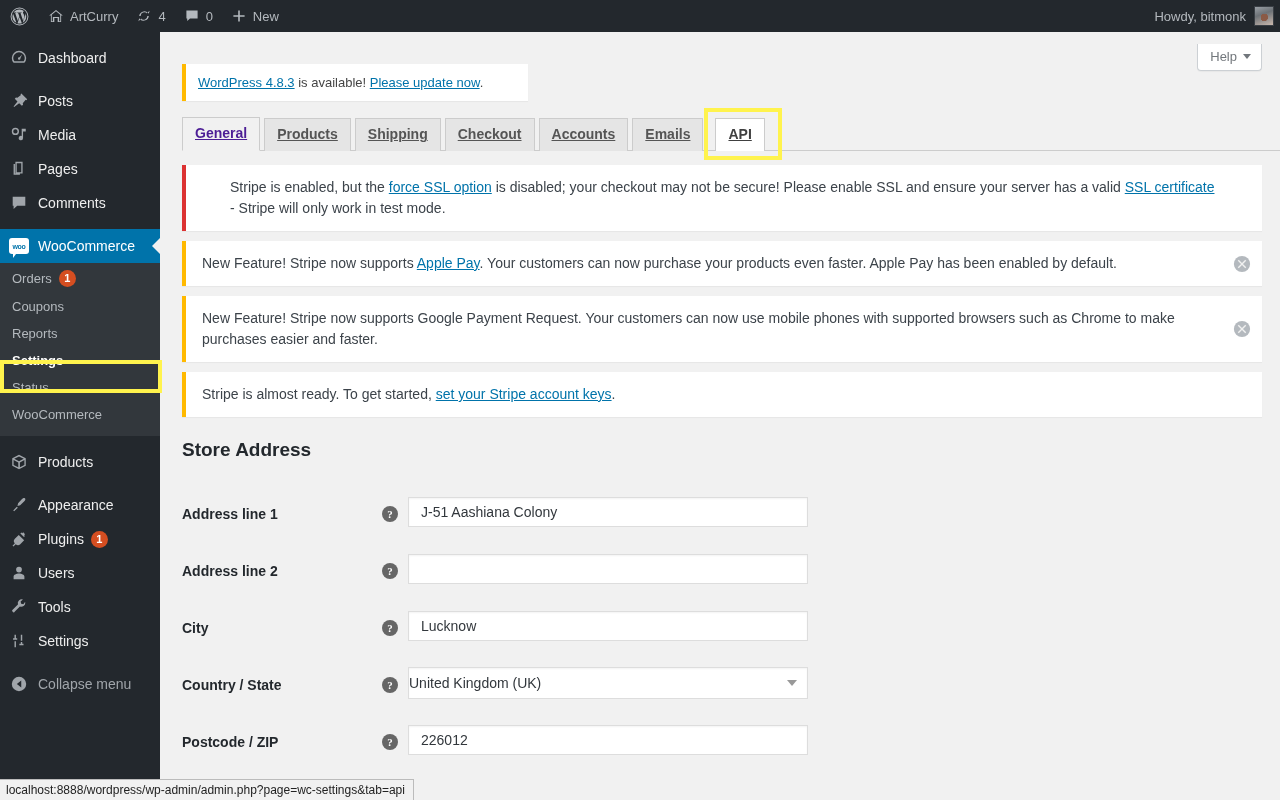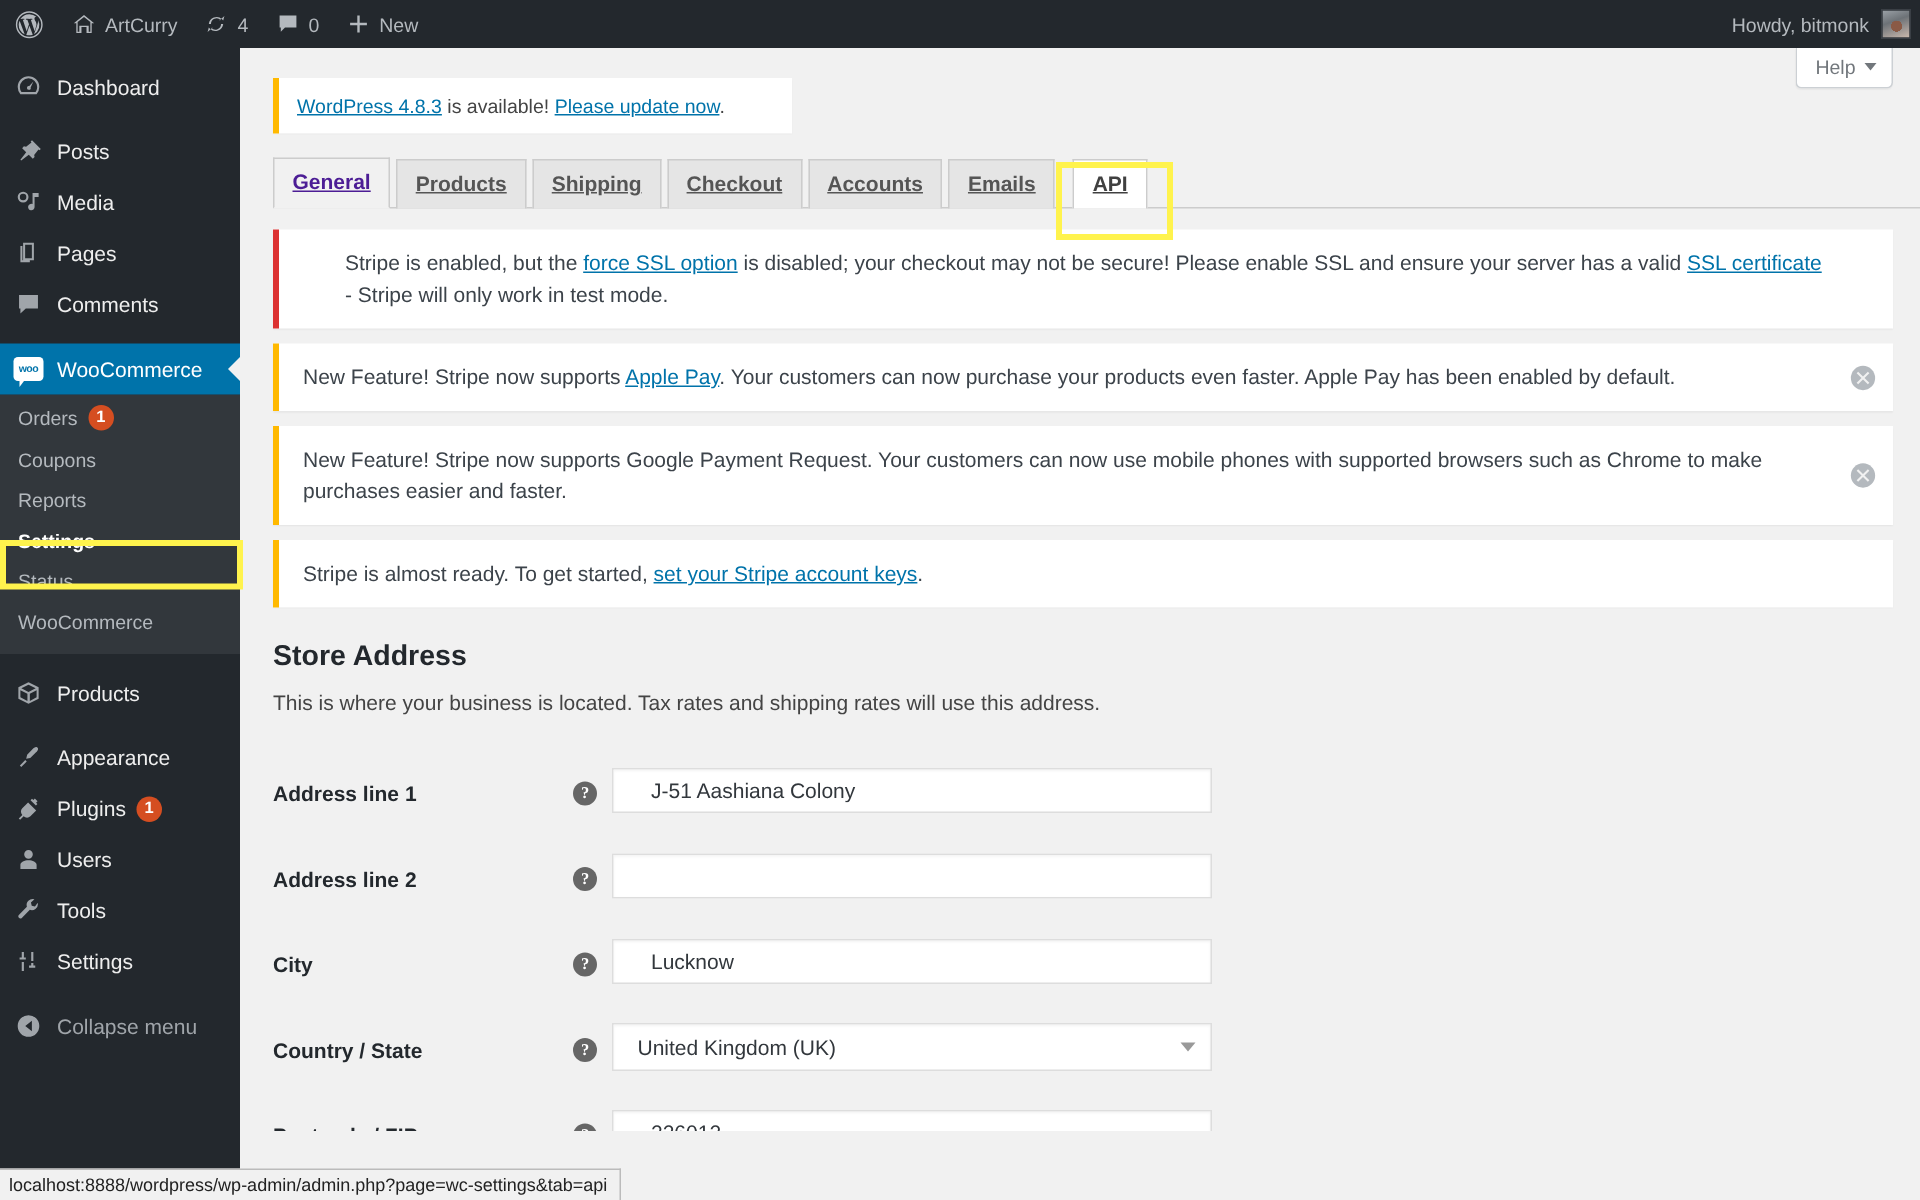--- a/index.html
+++ b/index.html
@@ -106,21 +106,21 @@
   
   .hl-box {
     position: absolute;
     border: 4px solid #fff34d;
     pointer-events: none;
     z-index: 60;
   }
 
   
   #content {
-    position: absolute; top: 32px; left: 160px;
+    position: absolute; top: 44px; left: 160px;
     width: 1120px; height: 722px;
     background: #f1f1f1;
     overflow: hidden;
   }
   .helpbtn {
     position: absolute; top: 0px; right: 18px;
     background: #fff; border: 1px solid #ccd0d4; border-top: none;
     border-radius: 0 0 4px 4px;
     padding: 5px 10px 6px 12px;
     font-size: 13px; color: #72777c; cursor: pointer;
@@ -205,29 +205,29 @@
   .help-tip {
     width: 16px; height: 16px; border-radius: 50%;
     background: #666; color: #fff; font-size: 11px; font-weight: bold;
     display: flex; align-items: center; justify-content: center;
     cursor: help; flex: 0 0 16px;
     font-family: "Liberation Serif", serif;
   }
   input.txt {
     width: 400px; height: 30px;
     border: 1px solid #ddd; background: #fff;
-    padding: 4px 25px; font-size: 14px; color: #32373c;
+    padding: 4px 12px; font-size: 14px; color: #32373c;
     font-family: "Liberation Sans", sans-serif;
     box-shadow: inset 0 1px 2px rgba(0,0,0,.05);
   }
   .select-box {
     width: 400px; height: 32px;
     border: 1px solid #ddd; background: #fff;
     display: flex; align-items: center; justify-content: space-between;
-    padding: 0 10px 0 16px; font-size: 14px; color: #32373c;
+    padding: 0 10px 0 0; font-size: 14px; color: #32373c;
     cursor: pointer;
     box-shadow: inset 0 1px 2px rgba(0,0,0,.05);
   }
   .sel-caret {
     width: 0; height: 0;
     border-style: solid; border-width: 6px 5px 0 5px;
     border-color: #999 transparent transparent transparent;
   }
 
   
@@ -493,21 +493,20 @@
         <path d="M6.4 5.3L10 8.9l3.6-3.6 1.1 1.1L11.1 10l3.6 3.6-1.1 1.1L10 11.1l-3.6 3.6-1.1-1.1L8.9 10 5.3 6.4z" fill="#f1f1f1"></path>
       </svg>
     </span>
   </div>
 
   <div class="notice">
     <span>Stripe is almost ready. To get started, </span><a href="#">set your Stripe account keys</a><span>.</span>
   </div>
 
   <h2 class="section-title">Store Address</h2>
-  <p class="section-desc">This is where your business is located. Tax rates and shipping rates will use this address.</p>
 
   <table class="form-table">
     <tbody>
         <tr>
       <th>
         <div class="th-inner">
           <span>Address line 1</span>
           <span class="help-tip">?</span>
         </div>
       </th>

